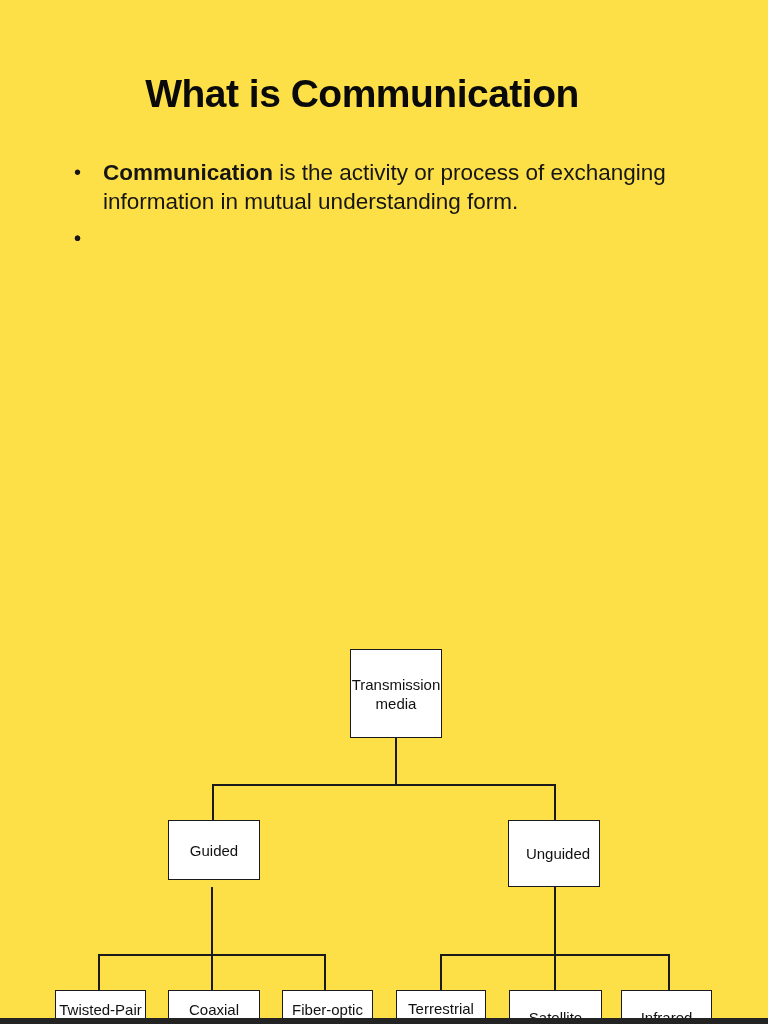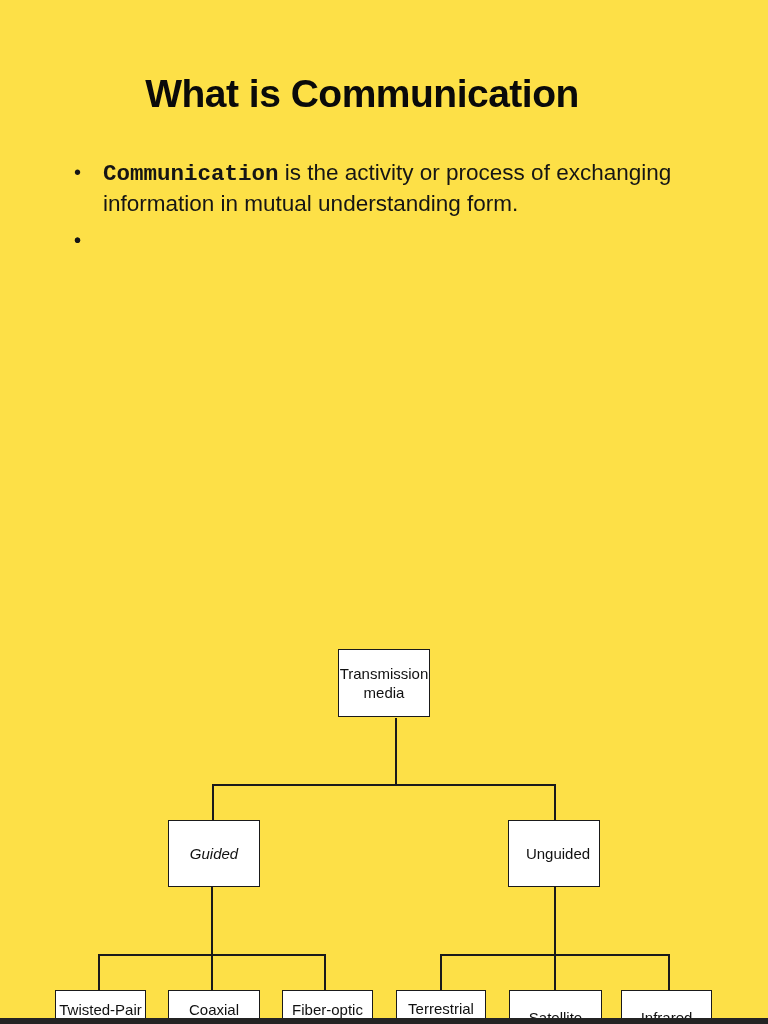--- a/index.html
+++ b/index.html
@@ -40,21 +40,21 @@
     color: #151515;
   }
   .bullet-dot {
     position: absolute;
     left: 2px; top: 0px;
     font-size: 20px;
     line-height: 29px;
     color: #151515;
   }
   .bullet-text { white-space: pre-line; }
-  .bold-lead { font-weight: 700; font-family: Liberation Mono, monospace; }
+  .bold-lead { font-weight: 700; }
 
   
   .diagram { position: absolute; inset: 0; }
   .node {
     position: absolute;
     background: #ffffff;
     border: 1.5px solid #1a1a1a;
     display: flex;
     align-items: center;
     justify-content: center;
@@ -65,22 +65,22 @@
     white-space: pre-line;
   }
   .node.leaf {
     align-items: flex-start;
   }
   .edge { position: absolute; background: #1a1a1a; }
   .edge.v { width: 2px; }
   .edge.h { height: 2px; }
 
   
-  .n-root       { left: 338px; top: 649px; width: 92px; height: 68px; }
-  .n-guided     { left: 168px; top: 820px; width: 92px; height: 67px; font-style: italic; }
+  .n-root       { left: 350px; top: 649px; width: 92px; height: 89px; }
+  .n-guided     { left: 168px; top: 820px; width: 92px; height: 60px; }
   .n-unguided   { left: 508px; top: 820px; width: 92px; height: 67px; padding-left: 8px; }
   .n-twisted    { left: 55px;  top: 990px; width: 91px; height: 60px; padding-top: 9px; }
   .n-coaxial    { left: 168px; top: 990px; width: 92px; height: 60px; padding-top: 9px; }
   .n-fiber      { left: 282px; top: 990px; width: 91px; height: 60px; padding-top: 9px; }
   .n-terrestrial{ left: 396px; top: 990px; width: 90px; height: 60px; padding-top: 8px; }
   .n-satellite  { left: 509px; top: 990px; width: 93px; height: 60px; padding-top: 17px; }
   .n-infrared   { left: 621px; top: 990px; width: 91px; height: 60px; padding-top: 17px; }
 
   
   .e-root-down     { left: 395px; top: 718px; height: 68px; }

